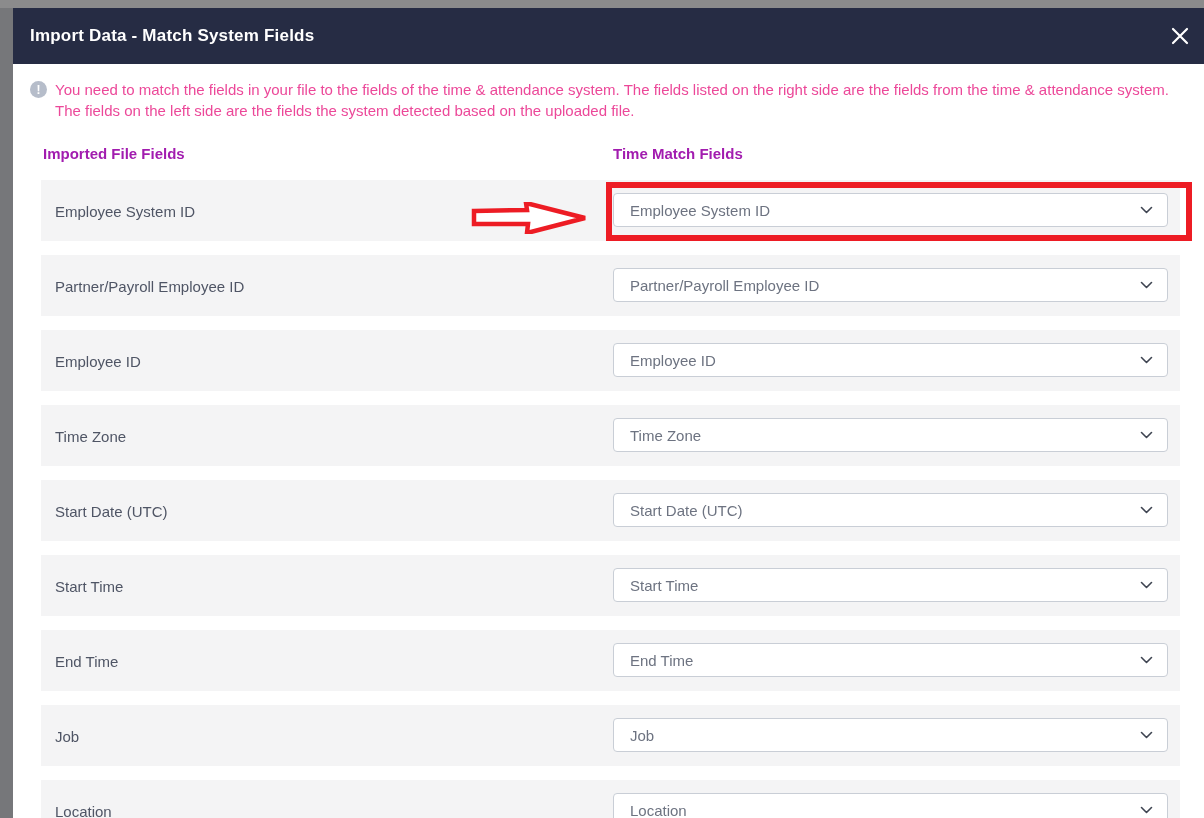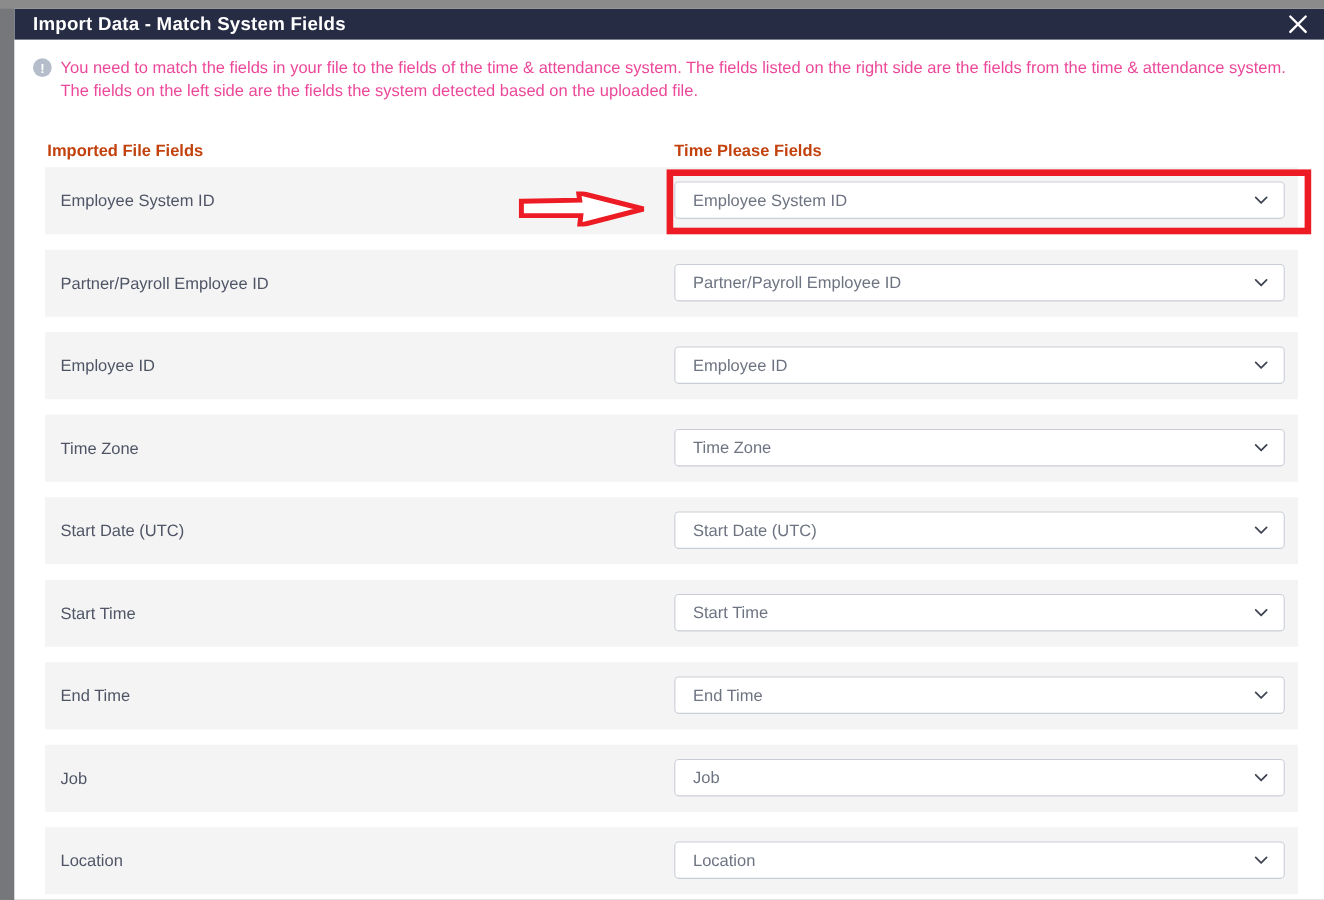--- a/index.html
+++ b/index.html
@@ -12,21 +12,21 @@
   .top-strip {
     position: absolute; left: 0; top: 0; width: 1204px; height: 8px;
     background: #8b8b8c;
   }
   .modal {
     position: absolute; left: 13px; top: 8px; right: 0; bottom: 0;
     background: #ffffff;
     overflow: hidden;
   }
   .modal-header {
-    height: 28px;
+    height: 56px;
     background: #262c44;
     display: flex; align-items: center;
     padding: 0 10px 0 17px;
   }
   .modal-title {
     color: #ffffff;
     font-size: 17px;
     font-weight: 700;
     letter-spacing: .2px;
   }
@@ -63,22 +63,22 @@
     font-size: 15px;
     line-height: 21px;
     max-width: 1140px;
   }
   .columns-header {
     position: relative;
     height: 18px;
     margin-top: 24px;
   }
   .col-head {
-    position: absolute; top: 12px;
-    color: #c2410c;
+    position: absolute; top: 0;
+    color: #a21caf;
     font-size: 15px;
     font-weight: 700;
   }
   .col-head.left  { left: 30px; }
   .col-head.right { left: 600px; }
   .rows { margin-top: 17px; }
   .field-row {
     position: relative;
     margin: 0 24px 14px 28px;
     height: 61px;
@@ -146,21 +146,21 @@
 
   <div class="notice">
     <div class="info-icon">!</div>
     <div class="notice-text">
       <div class="notice-body">You need to match the fields in your file to the fields of the time &amp; attendance system. The fields listed on the right side are the fields from the time &amp; attendance system. The fields on the left side are the fields the system detected based on the uploaded file.</div>
     </div>
   </div>
 
   <div class="columns-header">
     <span class="col-head left">Imported File Fields</span>
-    <span class="col-head right">Time Please Fields</span>
+    <span class="col-head right">Time Match Fields</span>
   </div>
 
   <div class="rows">
   <div class="field-row highlighted">
     <span class="field-label">Employee System ID</span>
     <div class="select" role="combobox">
       <span class="select-value">Employee System ID</span>
       <span class="chevron">
         <svg width="13" height="9" viewBox="0 0 13 9">
           <path d="M1.5 1.5 L6.5 6.5 L11.5 1.5" stroke="#3f4552" stroke-width="1.6" fill="none" stroke-linecap="round" stroke-linejoin="round"></path>

